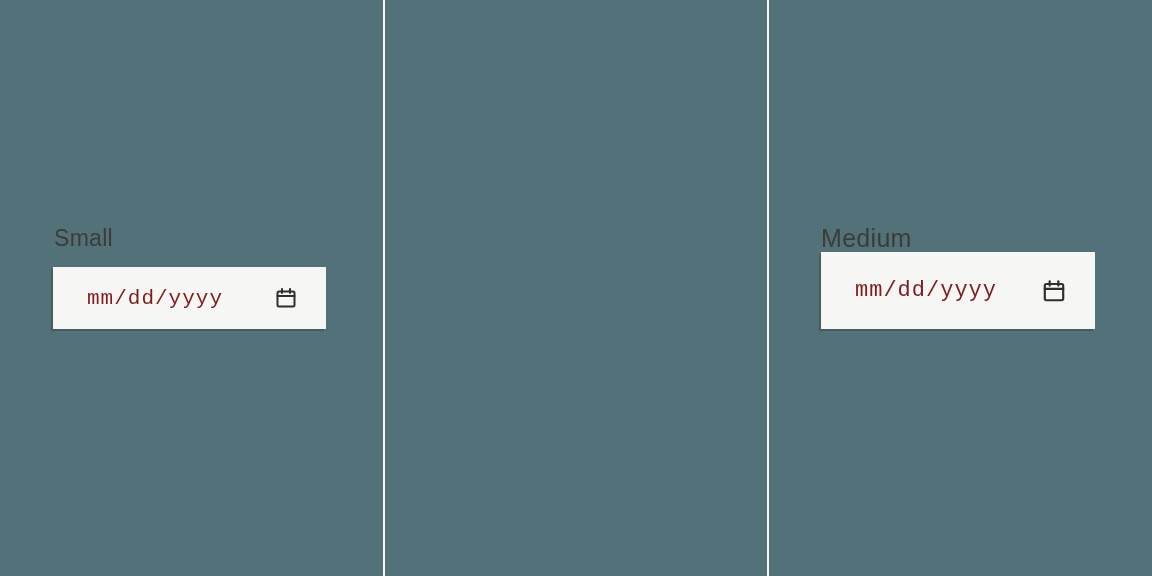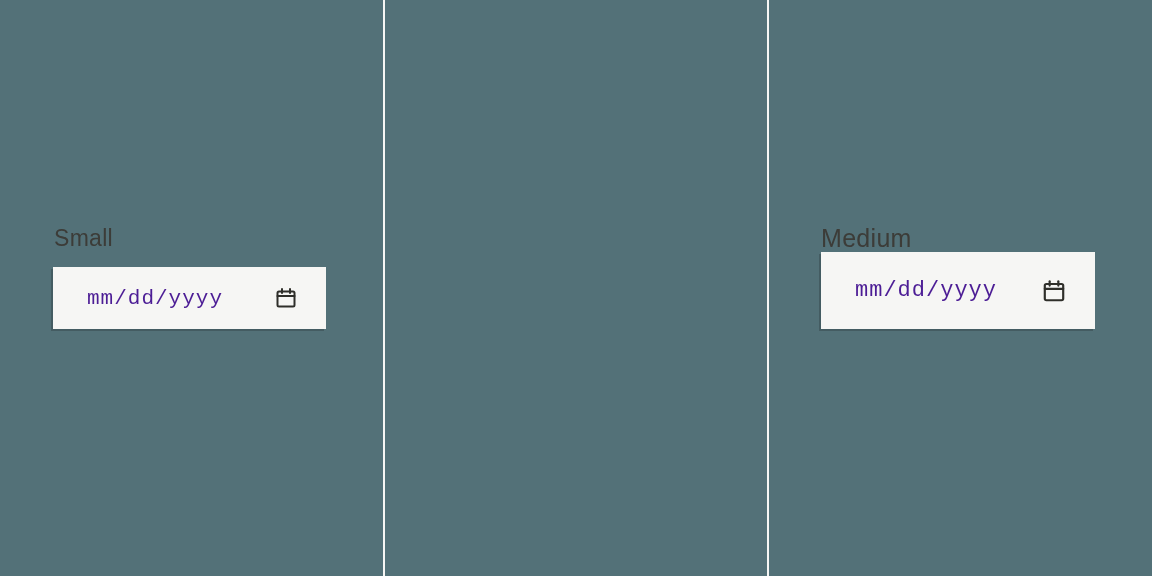--- a/index.html
+++ b/index.html
@@ -48,21 +48,21 @@
     position: absolute;
     background: #f6f6f4;
     display: flex;
     align-items: center;
     justify-content: space-between;
     box-shadow: -2px 2px 0 0 rgba(0,0,0,0.18);
   }
 
   .placeholder {
     font-family: "Consolas","Menlo","Courier New",monospace;
-    color: #4c1d95;
+    color: #7f1d1d;
     letter-spacing: 1px;
     white-space: nowrap;
     user-select: none;
   }
 
   .cal-icon {
     display: inline-flex;
     align-items: center;
     justify-content: center;
   }

